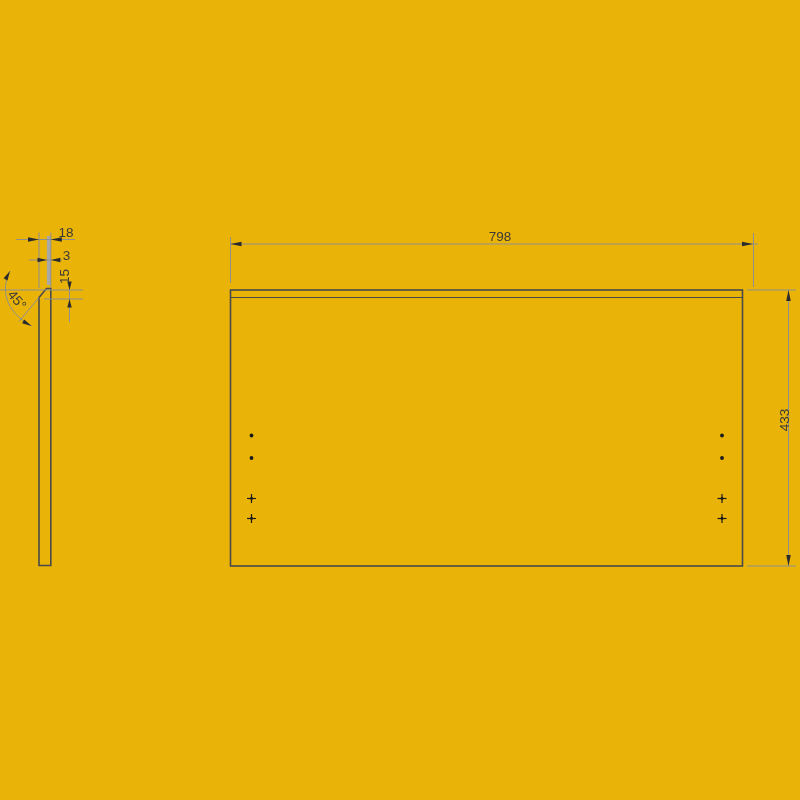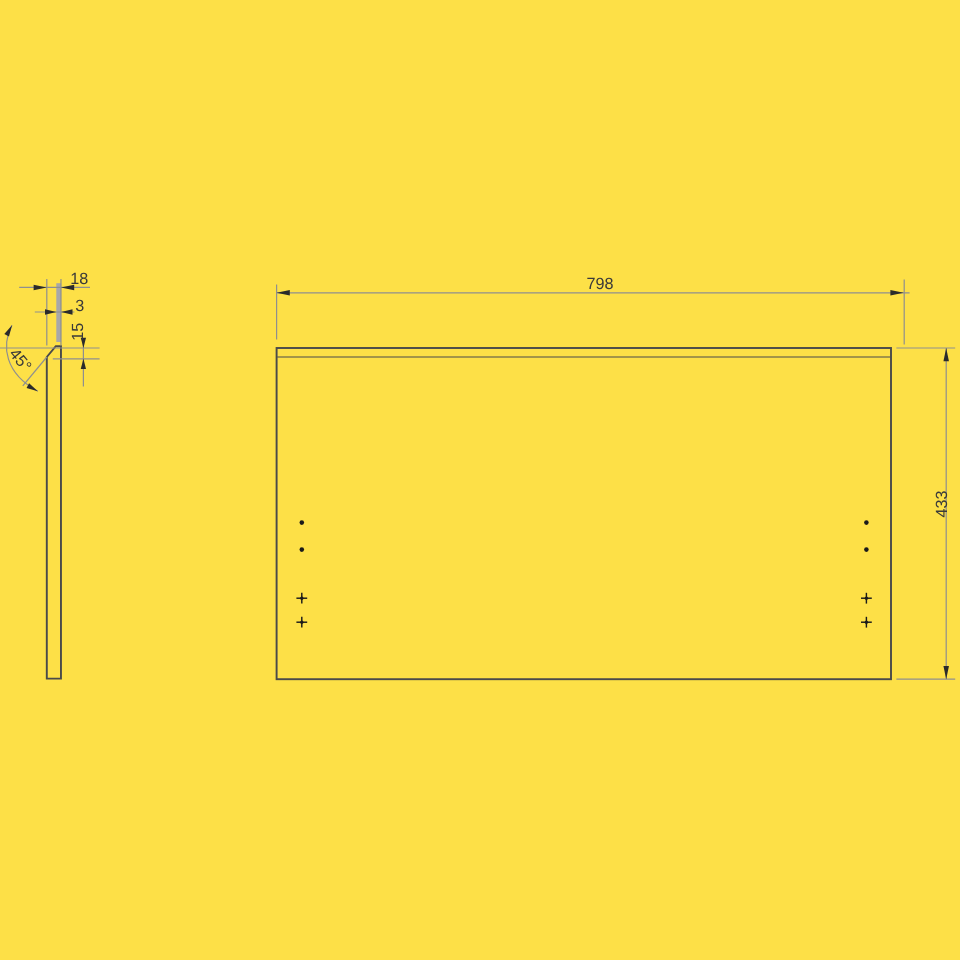--- a/index.html
+++ b/index.html
@@ -8,21 +8,21 @@
     background: #ffffff;
     width: 800px;
     height: 800px;
     overflow: hidden;
     font-family: "Liberation Sans", sans-serif;
   }
   #stage {
     position: relative;
     width: 800px;
     height: 800px;
-    background: #fde047;
+    background: #eab308;
   }
   svg text {
     font-family: "Liberation Sans", sans-serif;
     fill: #3a3a3a;
   }
   .objline  { stroke: #4a4a4a; stroke-width: 1.6; fill: none; }
   .thinline { stroke: #4a4a4a; stroke-width: 1.0; fill: none; }
   .dimline  { stroke: #8f8f8f; stroke-width: 1.0; fill: none; }
   .arrow    { fill: #2b2b2b; stroke: none; }
   .mark     { fill: #1a1a1a; stroke: none; }

